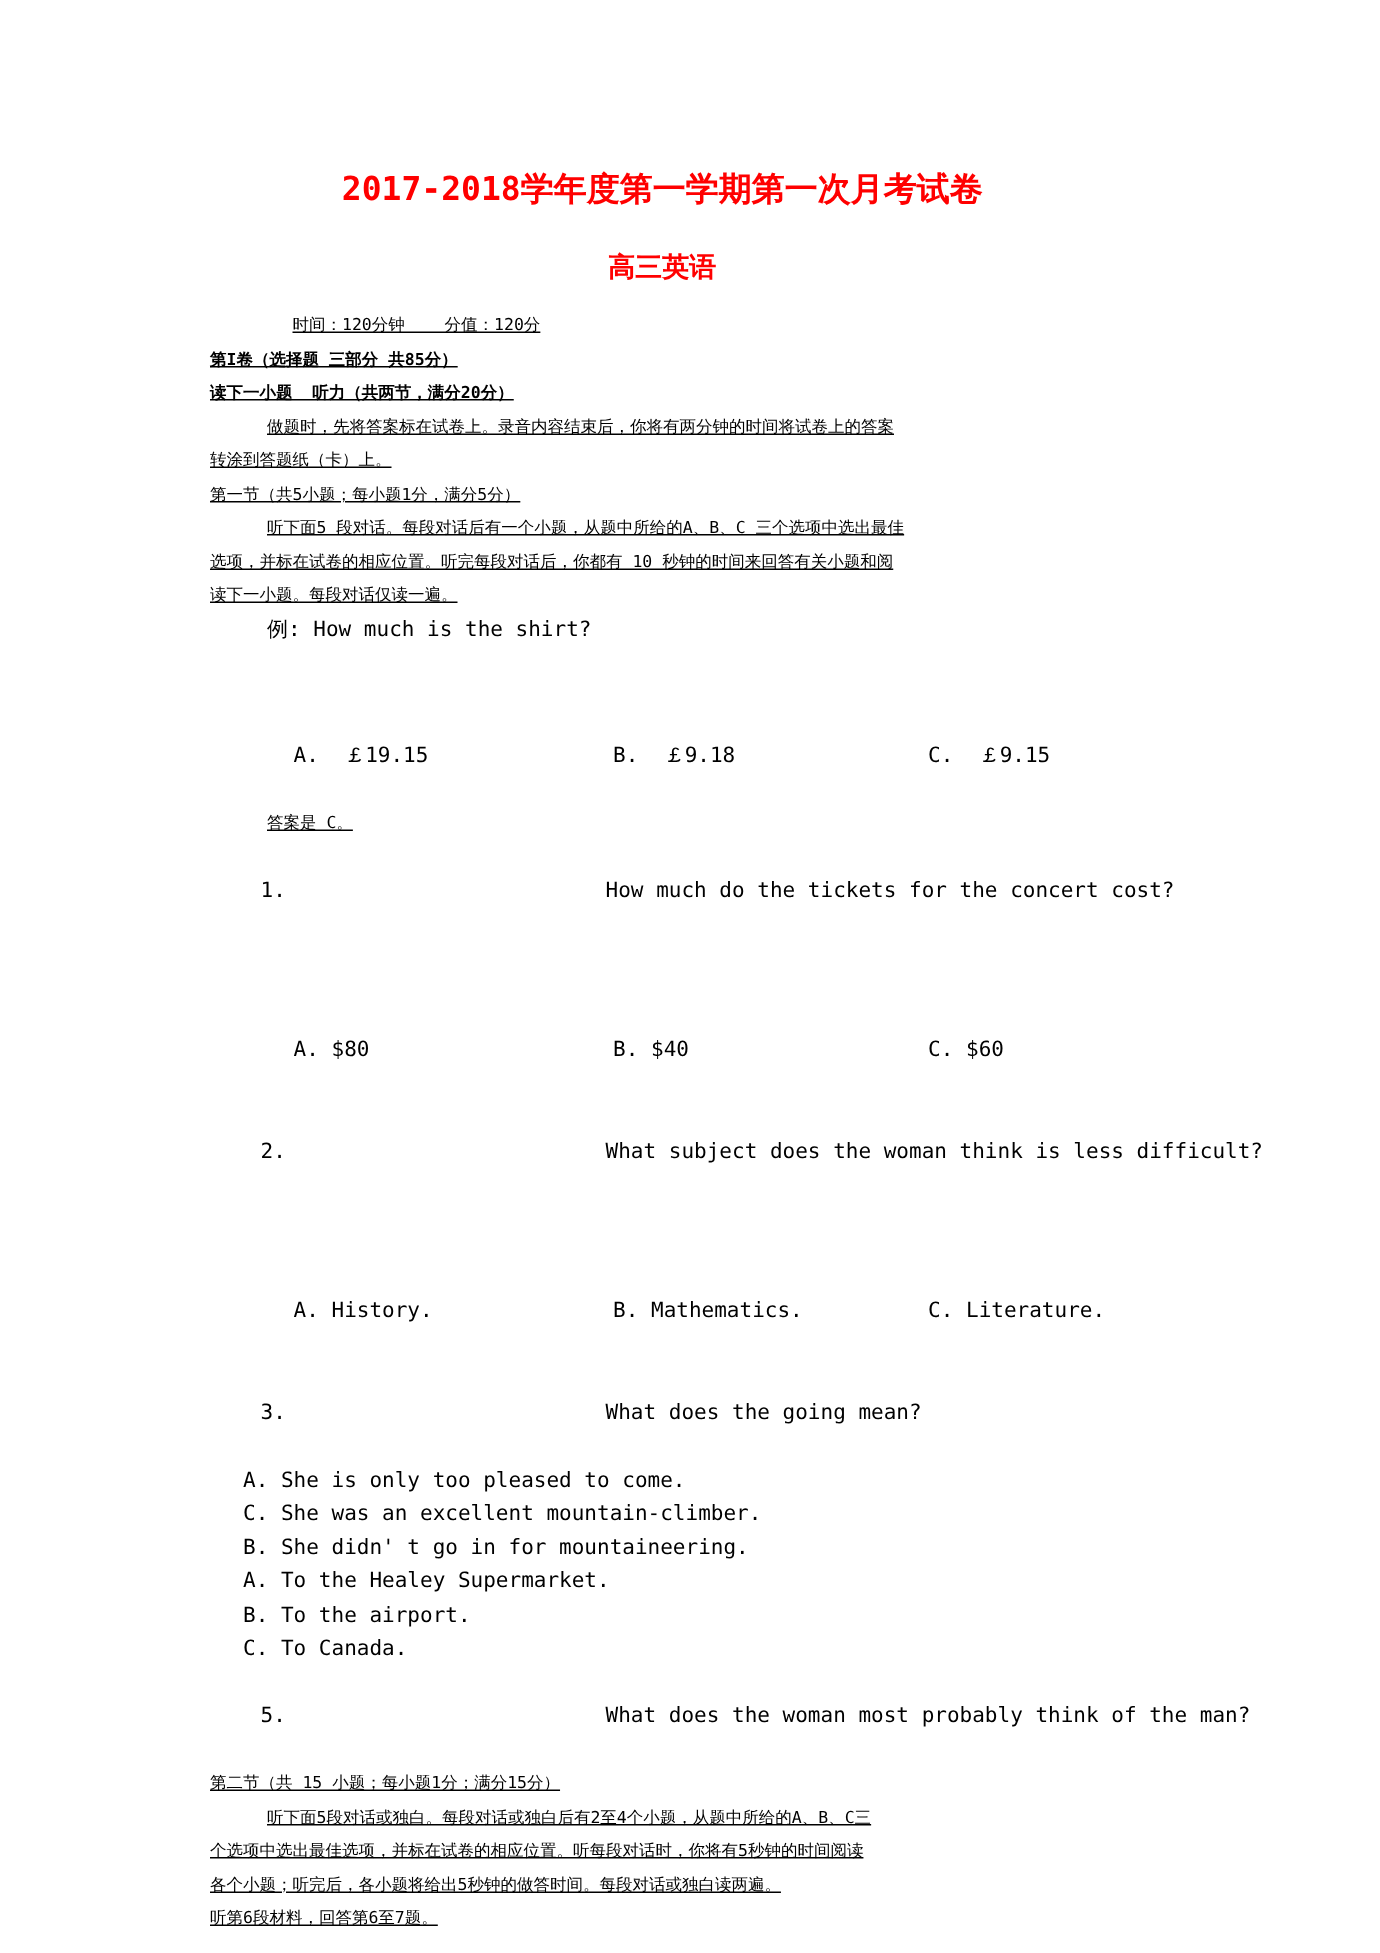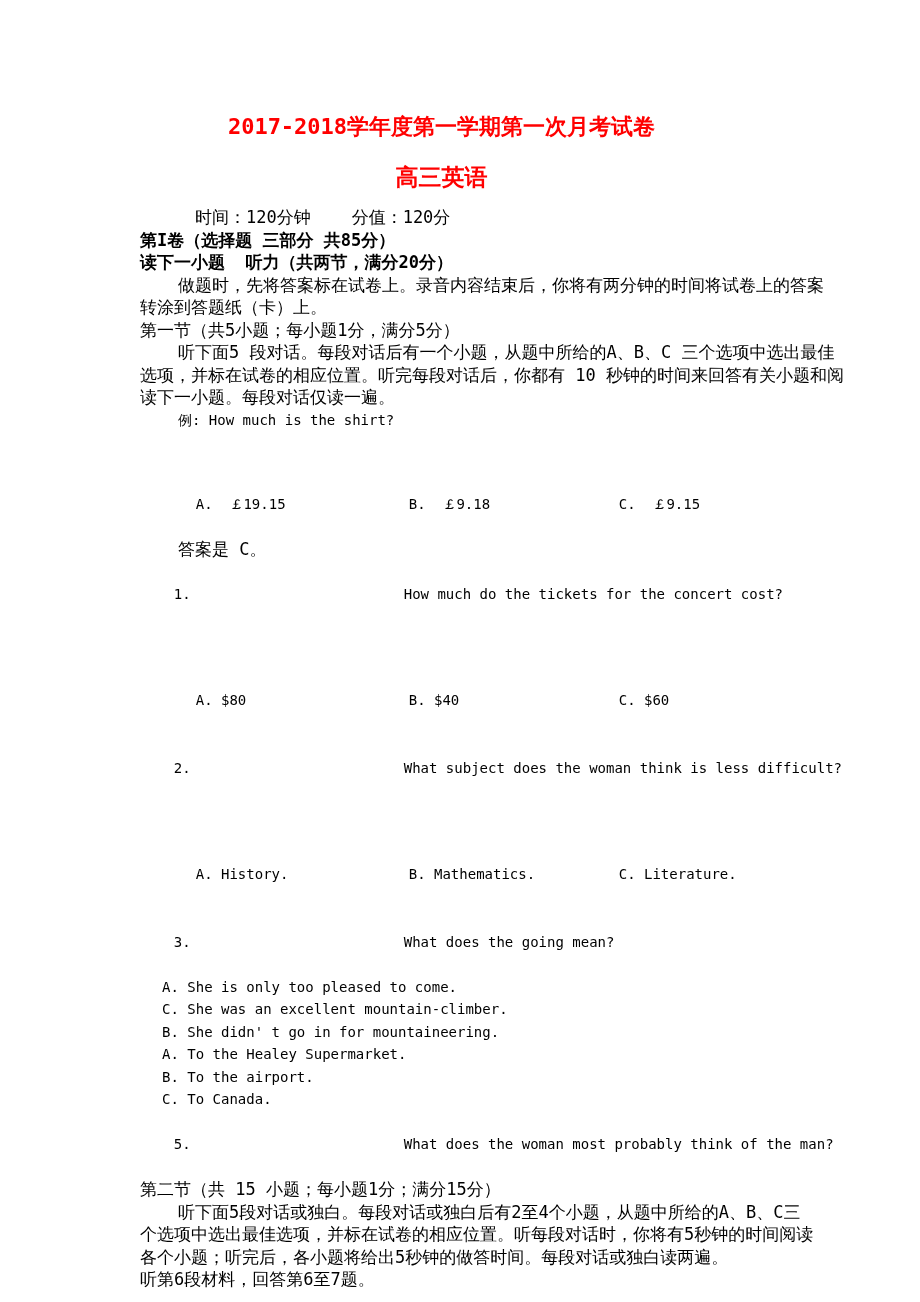--- a/index.html
+++ b/index.html
@@ -9,28 +9,28 @@
     width: 871px;
     height: 1302px;
     background: #ffffff;
     padding: 112px 128px 30px 140px;
     font-family: "DejaVu Sans Mono", "Liberation Mono", monospace;
     font-size: 14px;
     color: #000000;
     overflow: hidden;
   }
   .line { line-height: 22.5px; white-space: pre; }
-  .zh { font-size: 17px; }
+  .zh { font-size: 11px; text-decoration: underline; }
   .title {
     color: #ff0000; font-weight: bold; font-size: 22px;
     text-align: center; line-height: 30px; margin: 0 0 22px 0; white-space: pre;
   }
   .subtitle {
-    color: #ff0000; font-weight: bold; font-size: 23px;
-    text-align: center; line-height: 30px; margin: 0 0 12px 0; white-space: pre; font-family: Liberation Mono, monospace;
+    color: #ff0000; font-weight: bold; font-size: 18px;
+    text-align: center; line-height: 30px; margin: 0 0 12px 0; white-space: pre;
   }
   .meta { padding-left: 55px; }
   .center { text-align: left; }
   .bold { font-weight: bold; }
   .indent { padding-left: 38px; }
   .opts { padding-left: 22px; }
   .opts .o { display: inline-block; }
   .o1 { width: 213px; margin-top: 39px; }
   .o2 { width: 210px; }
   .optline { padding-left: 22px; }

